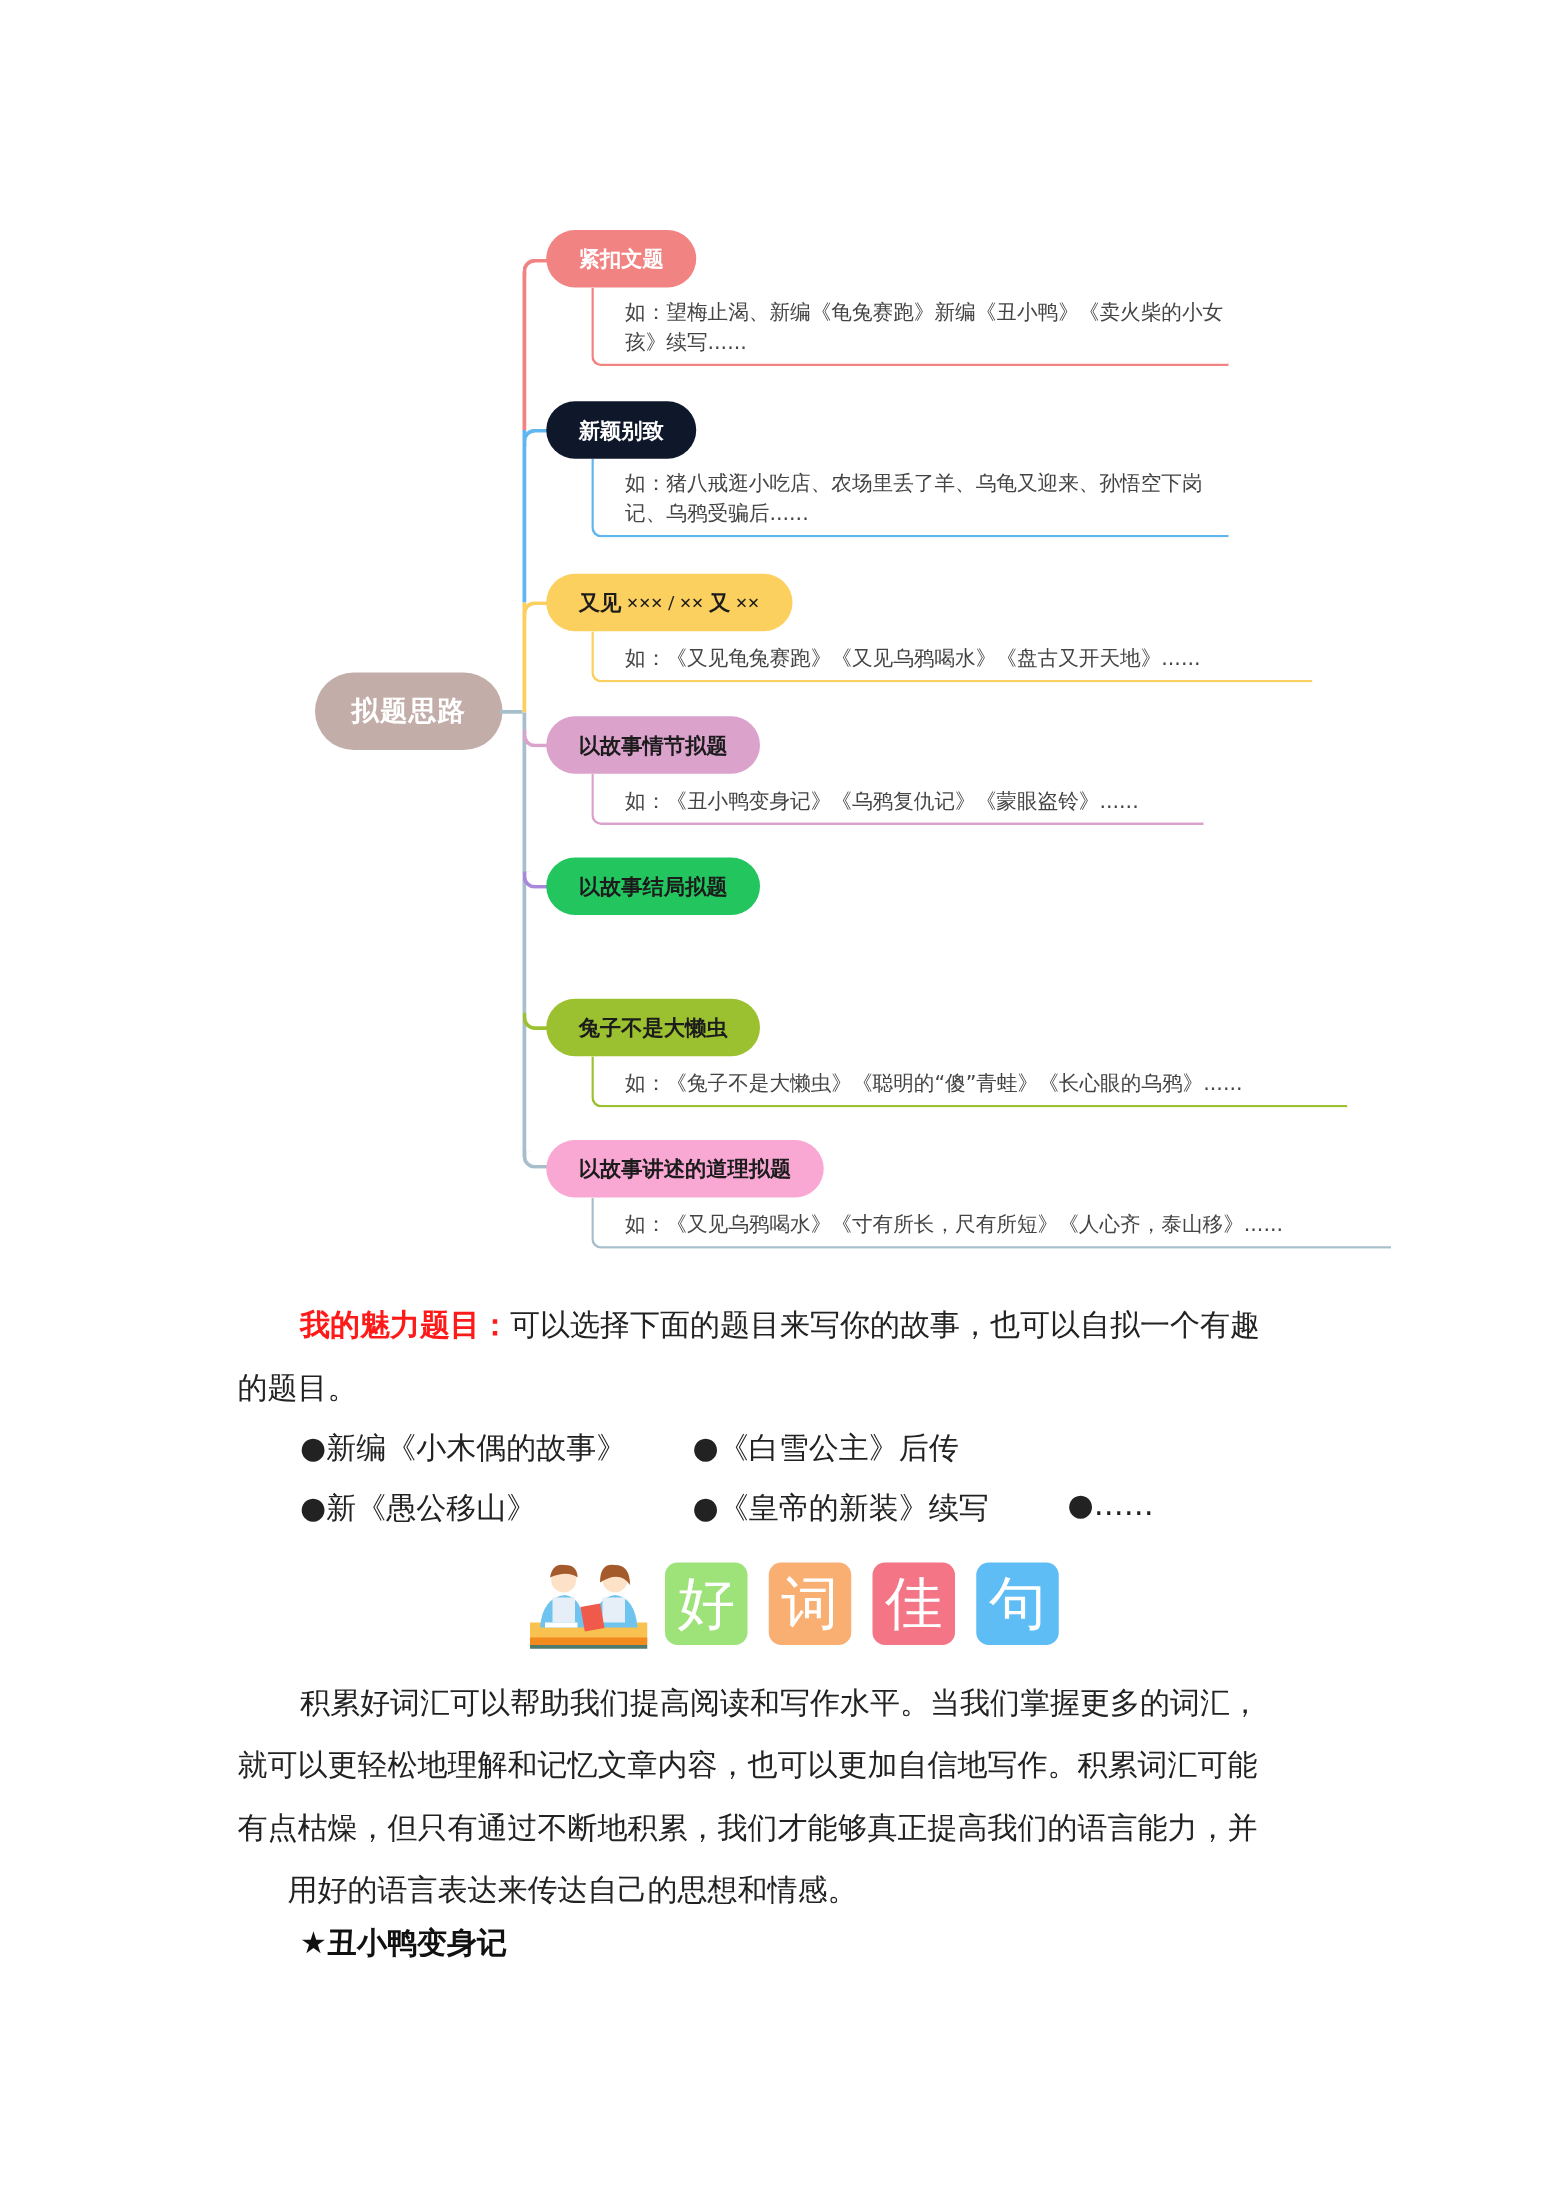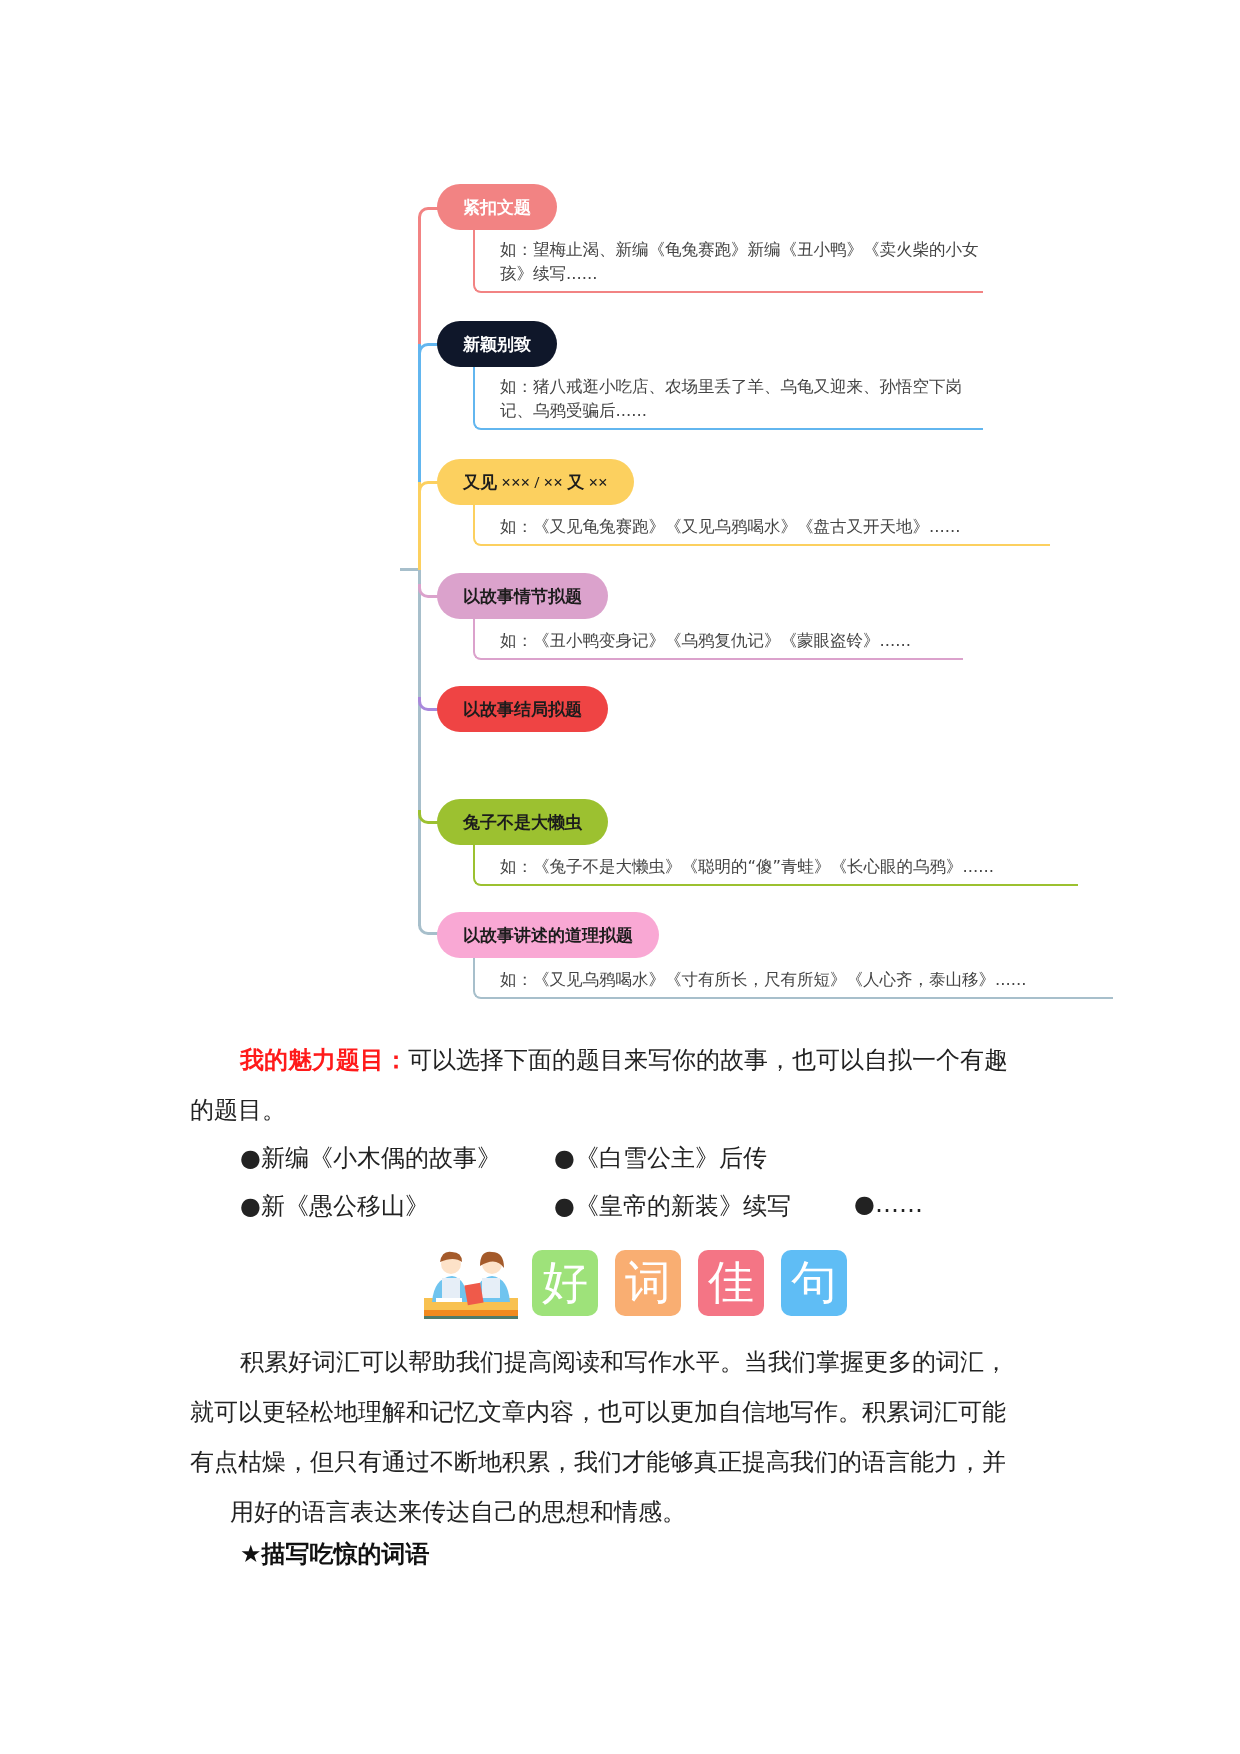--- a/index.html
+++ b/index.html
@@ -45,20 +45,23 @@
     display: flex; align-items: center; justify-content: center;
     color: #fff; font-size: 46px; font-family: "DejaVu Sans", sans-serif;
   }
   .star-heading { position: absolute; left: 240px; top: 1538px; font-size: 24px; font-weight: bold; color: #111; }
 </style>
 </head>
 <body>
 
 <div class="mindmap">
 
+  <div class="root-node">
+    <span>拟题思路</span>
+  </div>
   <div class="root-link"></div>
 
   <div class="trunk-seg" style="left:418px; top:217px; height:127px; background:#f28383;"></div>
   <div class="trunk-seg" style="left:418px; top:344px; height:138px; background:#62b6ef;"></div>
   <div class="trunk-seg" style="left:418px; top:482px; height:88px; background:#fcd05f;"></div>
   <div class="trunk-seg" style="left:418px; top:570px; height:356px; background:#a7bfcb;"></div>
 
   <div class="elbow" style="left:418px; top:207px; height:14px; border-color:#f28383;"></div>
   <div class="elbow" style="left:418px; top:343px; height:14px; border-color:#62b6ef;"></div>
   <div class="elbow" style="left:418px; top:481px; height:14px; border-color:#fcd05f;"></div>
@@ -88,21 +91,21 @@
     <span class="detail-text">如：《又见龟兔赛跑》《又见乌鸦喝水》《盘古又开天地》......</span>
   </div>
 
   <div class="branch-pill pill-dark" style="top:573px; background:#dba2cc;">
     <span>以故事情节拟题</span>
   </div>
   <div class="detail" style="top:619px; width:490px; height:41px; border-color:#dba2cc;">
     <span class="detail-text">如：《丑小鸭变身记》《乌鸦复仇记》《蒙眼盗铃》......</span>
   </div>
 
-  <div class="branch-pill pill-dark" style="top:686px; background:#ef4444;">
+  <div class="branch-pill pill-dark" style="top:686px; background:#22c55e;">
     <span>以故事结局拟题</span>
   </div>
 
   <div class="branch-pill pill-dark" style="top:799px; background:#9cc130;">
     <span>兔子不是大懒虫</span>
   </div>
   <div class="detail" style="top:845px; width:605px; height:41px; border-color:#9cc130;">
     <span class="detail-text">如：《兔子不是大懒虫》《聪明的“傻”青蛙》《长心眼的乌鸦》......</span>
   </div>
 
@@ -157,13 +160,13 @@
   <div class="tile" style="background:#5fbdf5;">
       <span>句</span>
     </div>
 </div>
 
 <div class="para" style="left:240px; top:1337px; white-space:nowrap;">积累好词汇可以帮助我们提高阅读和写作水平。当我们掌握更多的词汇，</div>
 <div class="para" style="left:190px; top:1387px; white-space:nowrap;">就可以更轻松地理解和记忆文章内容，也可以更加自信地写作。积累词汇可能</div>
 <div class="para" style="left:190px; top:1437px; white-space:nowrap;">有点枯燥，但只有通过不断地积累，我们才能够真正提高我们的语言能力，并</div>
 <div class="para" style="left:190px; top:1487px; white-space:nowrap;margin-left:40px;">用好的语言表达来传达自己的思想和情感。</div>
 
-<div class="star-heading">★描写吃惊的词语</div>
+<div class="star-heading">★丑小鸭变身记</div>
 
 </body></html>

